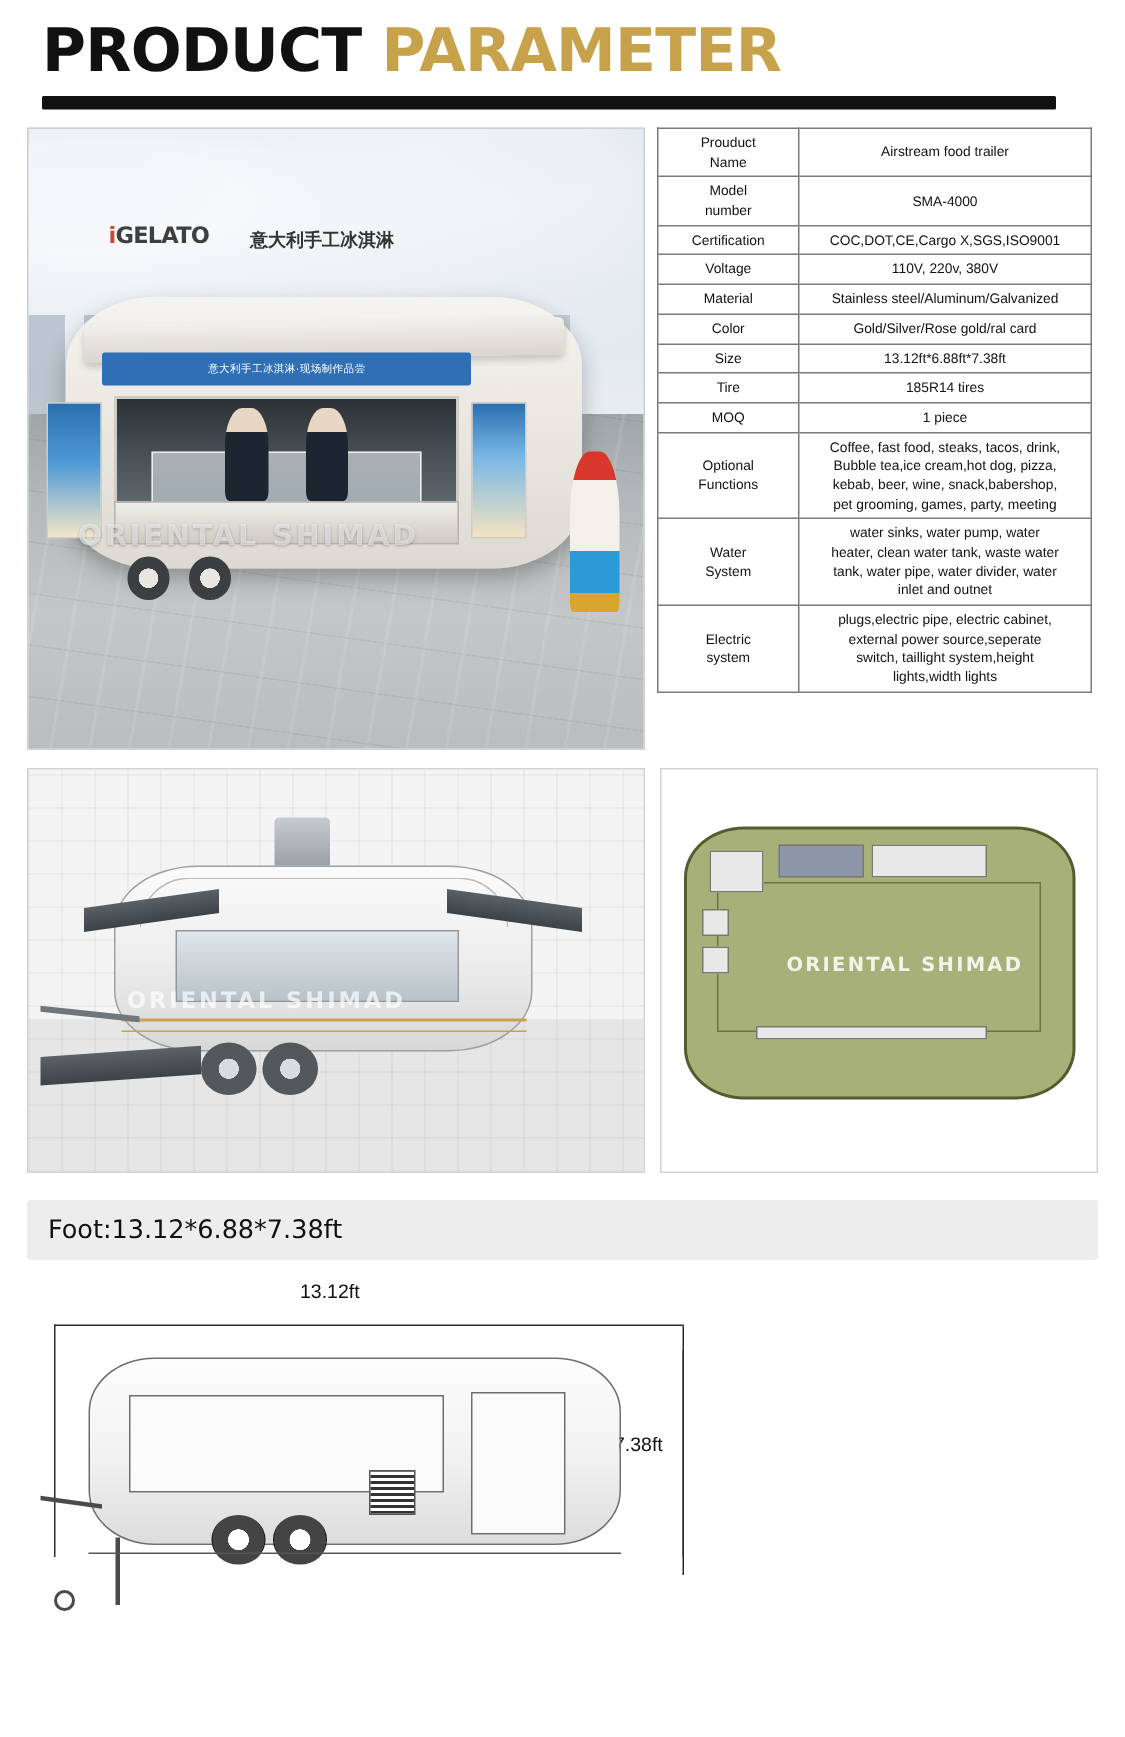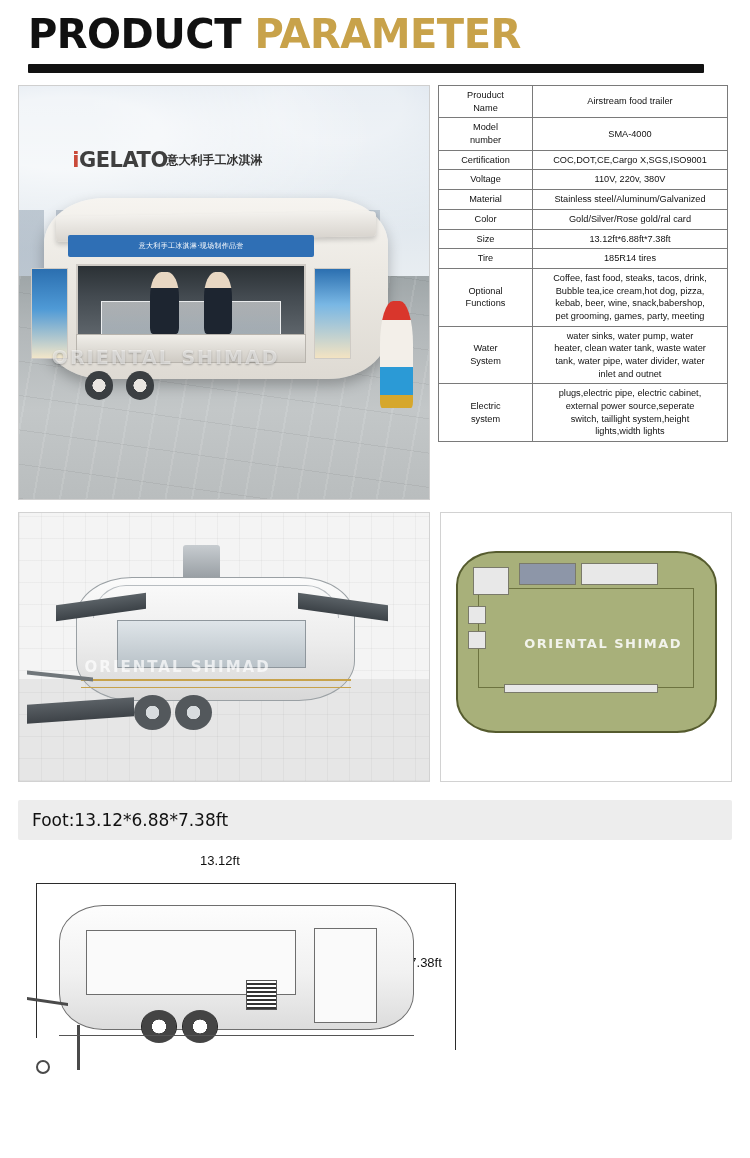--- a/index.html
+++ b/index.html
@@ -117,21 +117,21 @@
     border:1px solid rgba(255,255,255,.8);
   }
   .tr-person {
     position:absolute; top:45%; width:7%; height:15%;
     background: linear-gradient(180deg,#e8d7c2 0 26%, #1d2530 26% 100%);
     border-radius: 40% 40% 10% 10%;
   }
   .tr-person.p1 { left:32%; }
   .tr-person.p2 { left:45%; }
   .tr-logo {
-    position:absolute; left:13%; top:15%; font-size:21px; font-weight:bold;
+    position:absolute; left:13%; top:15%; font-size:15px; font-weight:bold;
     color:#c94a3a; letter-spacing:-.5px; font-family:"DejaVu Sans", sans-serif;
   }
   .tr-logo .g { color:#3f3f3f; }
   .tr-cn {
     position:absolute; left:36%; top:16%; font-size:12px; color:#333; font-weight:bold;
   }
   .tr-poster {
     position:absolute; top:44%; width:9%; height:22%;
     border:1px solid #cfcbc5;
   }
@@ -423,20 +423,24 @@
       </tr>
       <tr>
         <td class="label">Size</td>
         <td>13.12ft*6.88ft*7.38ft</td>
       </tr>
       <tr>
         <td class="label">Tire</td>
         <td>185R14 tires</td>
       </tr>
       <tr>
+        <td class="label">MOQ</td>
+        <td>1 piece</td>
+      </tr>
+      <tr>
         <td class="label">Optional Functions</td>
         <td>Coffee, fast food, steaks, tacos, drink, Bubble tea,ice cream,hot dog, pizza, kebab, beer, wine, snack,babershop, pet grooming, games, party, meeting</td>
       </tr>
       <tr>
         <td class="label">Water System</td>
         <td>water sinks, water pump, water heater, clean water tank, waste water tank, water pipe, water divider, water inlet and outnet</td>
       </tr>
       <tr>
         <td class="label">Electric system</td>
         <td>plugs,electric pipe, electric cabinet, external power source,seperate switch, taillight system,height lights,width lights</td>

